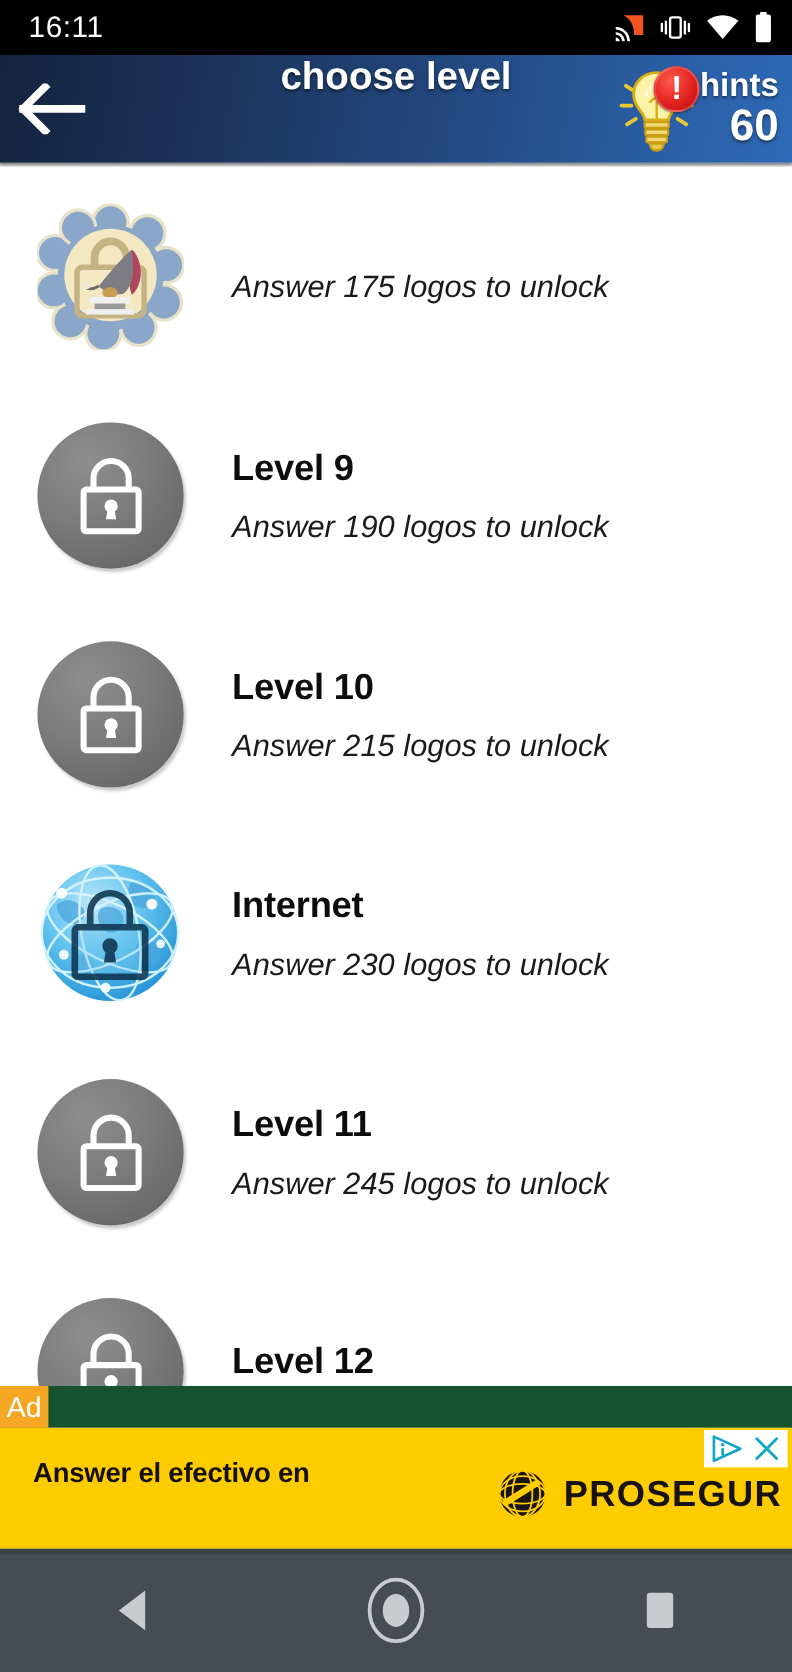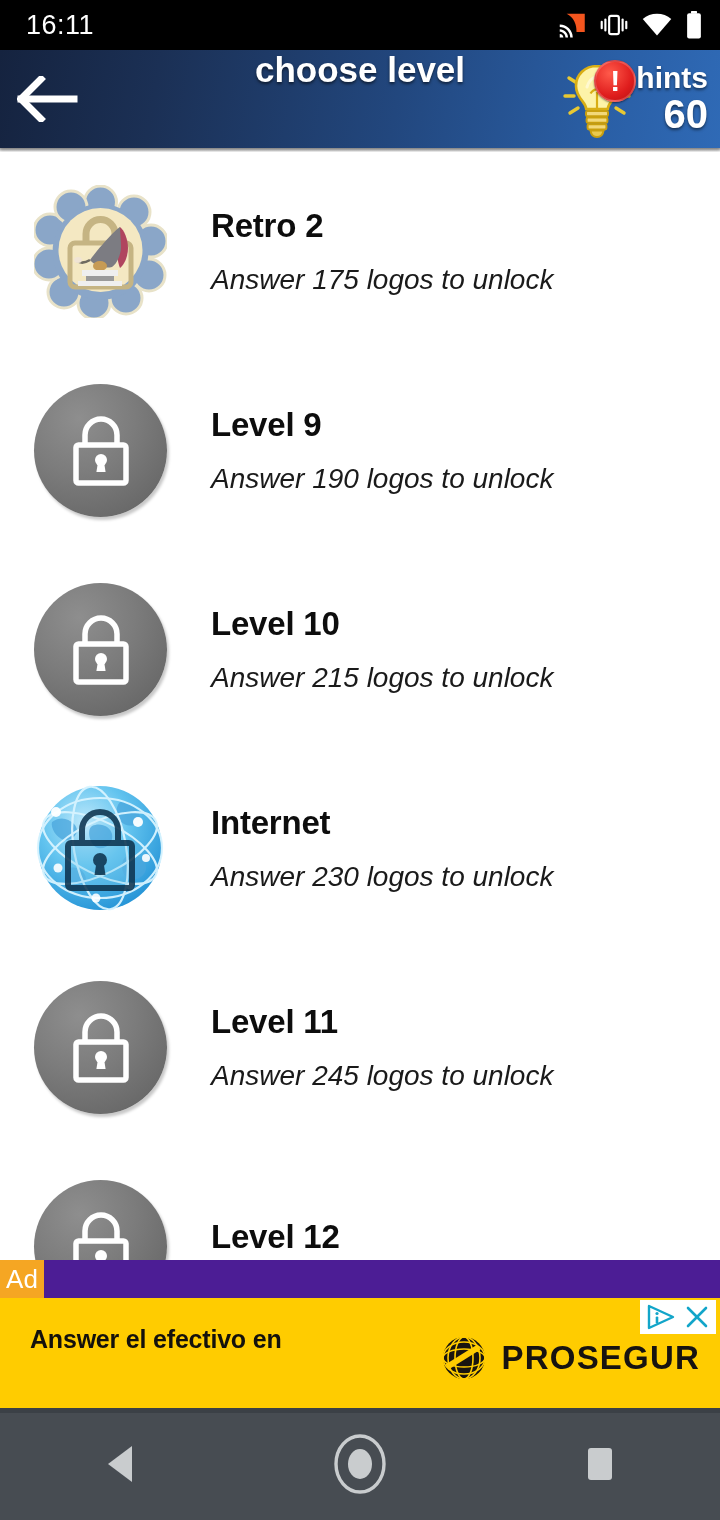--- a/index.html
+++ b/index.html
@@ -96,38 +96,38 @@
     background: radial-gradient(circle at 34% 26%, #8e8e8e 0%, #7c7c7c 42%, #6a6a6a 78%, #5e5e5e 100%);
     display:flex; align-items:center; justify-content:center;
     box-shadow: 2px 3px 3px rgba(0,0,0,.22);
   }
 
   
   .ad{
     position:absolute; top:1260px; left:0; width:720px; height:148px;
   }
   .ad-top{
-    position:absolute; top:0; left:0; width:720px; height:38px; background:#4c1d95;
+    position:absolute; top:0; left:0; width:720px; height:38px; background:#14532d;
   }
   .ad-badge{
     position:absolute; top:0; left:0; width:44px; height:38px;
     background:#f5a623; color:#ffffff; font-size:26px; font-weight:400;
     display:flex; align-items:center; justify-content:center;
   }
   .ad-body{
     position:absolute; top:38px; left:0; width:720px; height:110px;
     background:#ffcc00; overflow:hidden;
   }
   .ad-copy{
     position:absolute; left:30px; top:22px;
     font-size:25px; font-weight:700; color:#14110c; line-height:1.55;
     letter-spacing:-.2px;
   }
   .ad-brand{
-    position:absolute; right:20px; top:36px;
+    position:absolute; right:9px; top:36px;
     display:flex; align-items:center; gap:14px;
   }
   .ad-brand-name{
     font-size:33px; font-weight:700; color:#171310; letter-spacing:1.2px;
   }
   .ad-ctrls{
     position:absolute; right:4px; top:2px; height:34px;
     background:#ffffff; display:flex; align-items:center; gap:8px; padding:2px 6px;
   }
 
@@ -250,21 +250,20 @@
           <path d="M86 42c-6 4-22 22-30 33 4 5 14 9 22 7 5-3 9-13 9-20s-1-16-1-20z" fill="#7c7c82"></path>
           <path d="M56 75c-5 3-10 3-13 1" fill="none" stroke="#6e6a60" stroke-width="2.6"></path>
           <ellipse cx="44" cy="75" rx="4" ry="3" fill="#f0e4d4"></ellipse>
           <ellipse cx="66" cy="81" rx="7" ry="5" fill="#c79b54"></ellipse>
           <rect x="48" y="85" width="36" height="6" fill="#efefef"></rect>
           <rect x="52" y="91" width="28" height="7" fill="#9a9a9a"></rect>
           <rect x="44" y="96" width="44" height="5" fill="#efefef"></rect>
         </svg>
       </div>
       <div class="row-text">
-        <div class="row-title">Retro 2</div>
         <div class="row-sub">Answer 175 logos to unlock</div>
       </div>
     </div>
 
     <div class="row">
       <div class="row-icon">
         <div class="ic-lock-circle">
           <svg width="72" height="78" viewBox="0 0 72 78">
             <path d="M20 34V23c0-8.8 7.2-16 16-16s16 7.2 16 16v11" fill="none" stroke="#fff" stroke-width="5.5"></path>
             <rect x="11" y="33" width="50" height="38" rx="2.5" fill="none" stroke="#fff" stroke-width="5.5"></rect>

